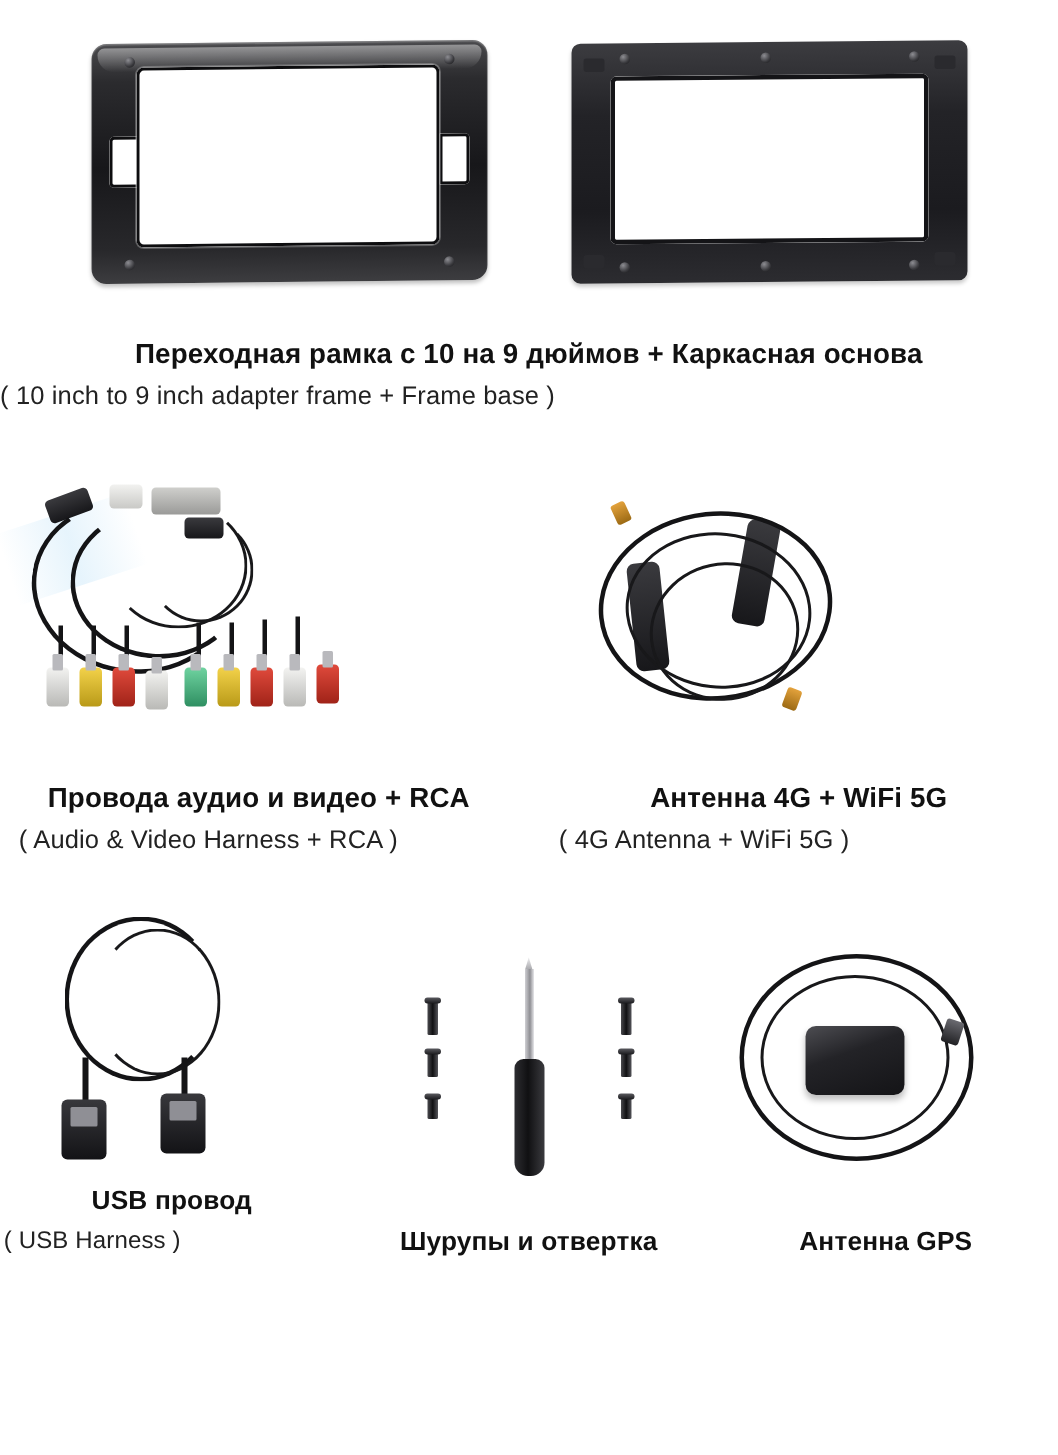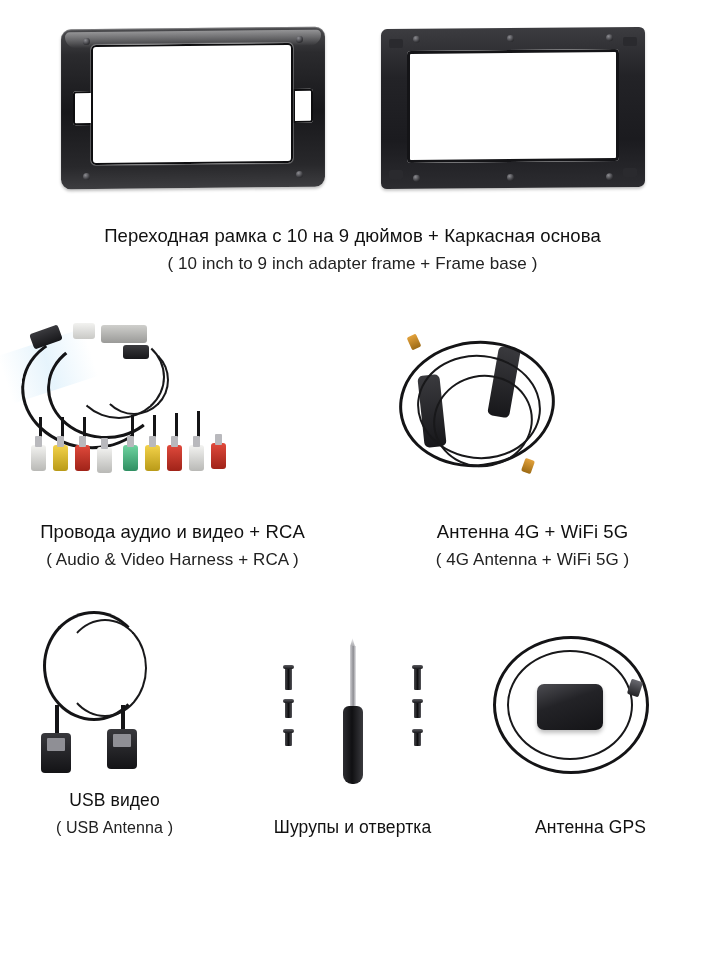--- a/index.html
+++ b/index.html
@@ -22,30 +22,30 @@
     box-sizing: border-box;
   }
 
   
   .section {
     width: 100%;
     box-sizing: border-box;
   }
   .caption-ru {
     font-size: 18.5px;
-    font-weight: normal;
+    font-weight: bold;
     text-align: center;
     color: #111111;
     letter-spacing: 0.1px;
     line-height: 1.25;
   }
   .caption-en {
     font-size: 17px;
     font-weight: normal;
-    text-align: center;
+    text-align: left;
     color: #222222;
     letter-spacing: 0.1px;
     line-height: 1.3;
     margin-top: 6px;
   }
 
   
   .sec1 {
     padding-top: 28px;
   }
@@ -380,22 +380,22 @@
 
       <div class="cell3">
         <div class="art art-usb">
           <div class="cable" style="left:40px;top:6px;width:96px;height:104px;border-color:#141416;border-right-color:transparent;"></div>
           <div class="cable-thin" style="left:60px;top:14px;width:80px;height:94px;border-color:#18181a;border-left-color:transparent;"></div>
           <div style="position:absolute;left:52px;top:100px;width:4px;height:32px;background:#141416;"></div>
           <div style="position:absolute;left:118px;top:100px;width:4px;height:28px;background:#141416;"></div>
           <div class="usb-a" style="left:38px;top:128px;"></div>
           <div class="usb-a" style="left:104px;top:124px;"></div>
         </div>
-        <div class="caption-ru" style="margin-top:10px;">USB видео</div>
-        <div class="caption-en">( USB Antenna )</div>
+        <div class="caption-ru" style="margin-top:10px;">USB провод</div>
+        <div class="caption-en">( USB Harness )</div>
       </div>
 
       <div class="cell3">
         <div class="art art-screws">
           <div class="sd-tip"></div>
           <div class="sd-shaft"></div>
           <div class="sd-handle"></div>
 
           <div class="screw" style="left:44px;top:36px;height:22px;"></div>
           <div class="screw" style="left:44px;top:70px;height:16px;"></div>

